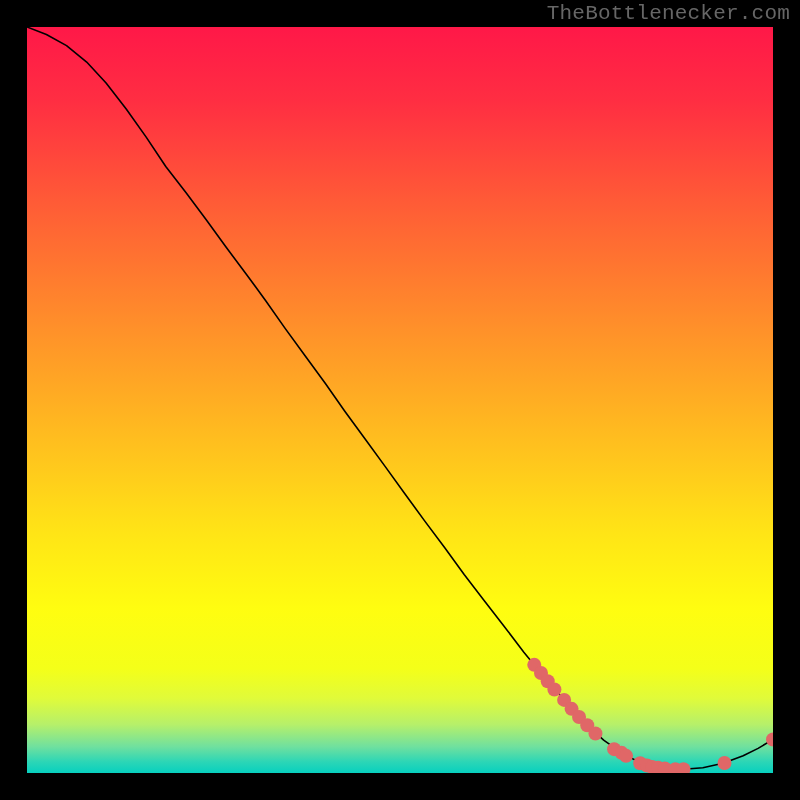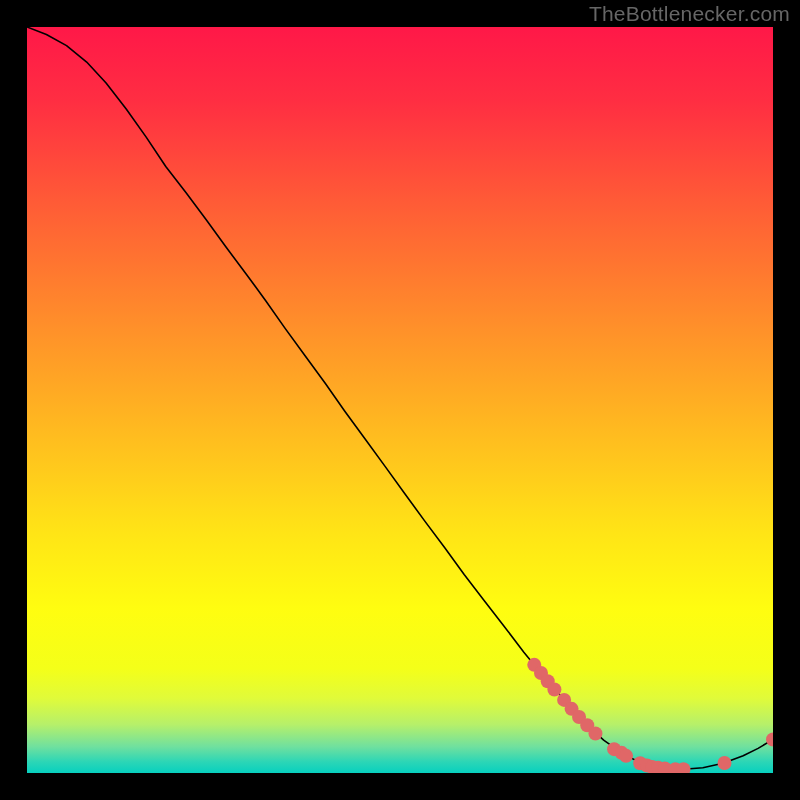--- a/index.html
+++ b/index.html
@@ -19,20 +19,21 @@
   }
   .watermark {
     position: absolute;
     top: 2px;
     right: 10px;
     color: #666;
     font-size: 21px;
     font-weight: 500;
     letter-spacing: 0.2px;
     user-select: none;
+    font-family: Liberation Mono, monospace;
   }
   .plot {
     position: absolute;
     left: 27px;
     top: 27px;
     width: 746px;
     height: 746px;
   }
   svg { display: block; }
 </style>

